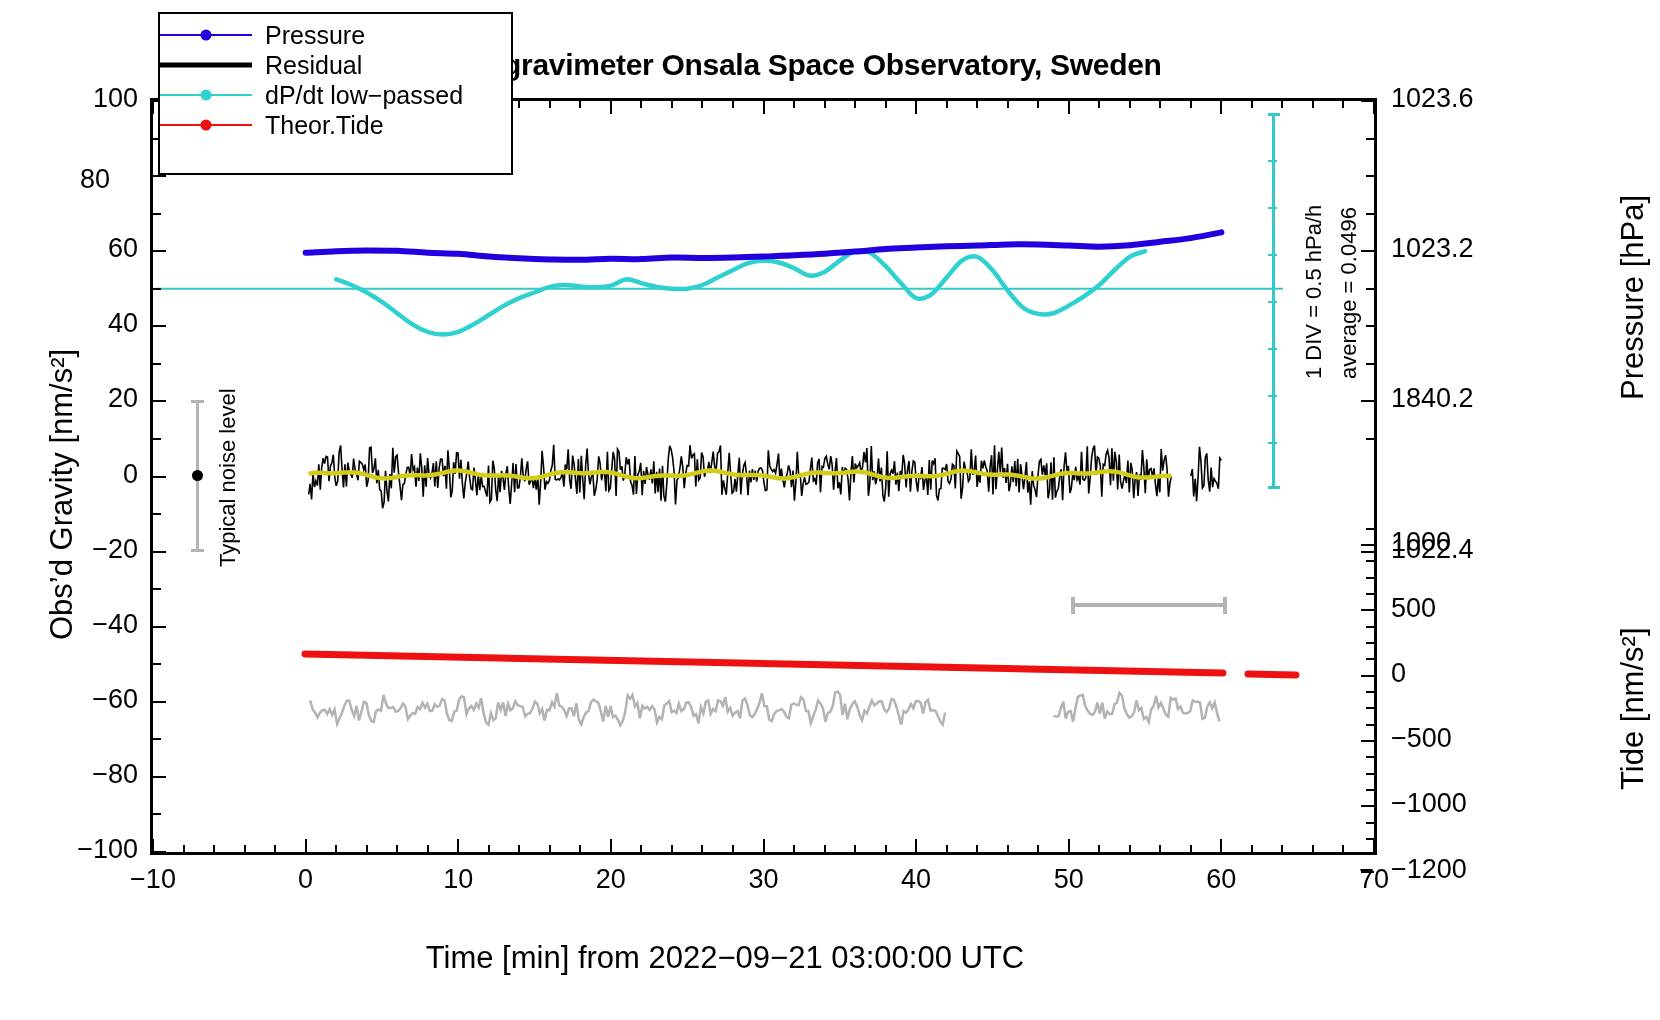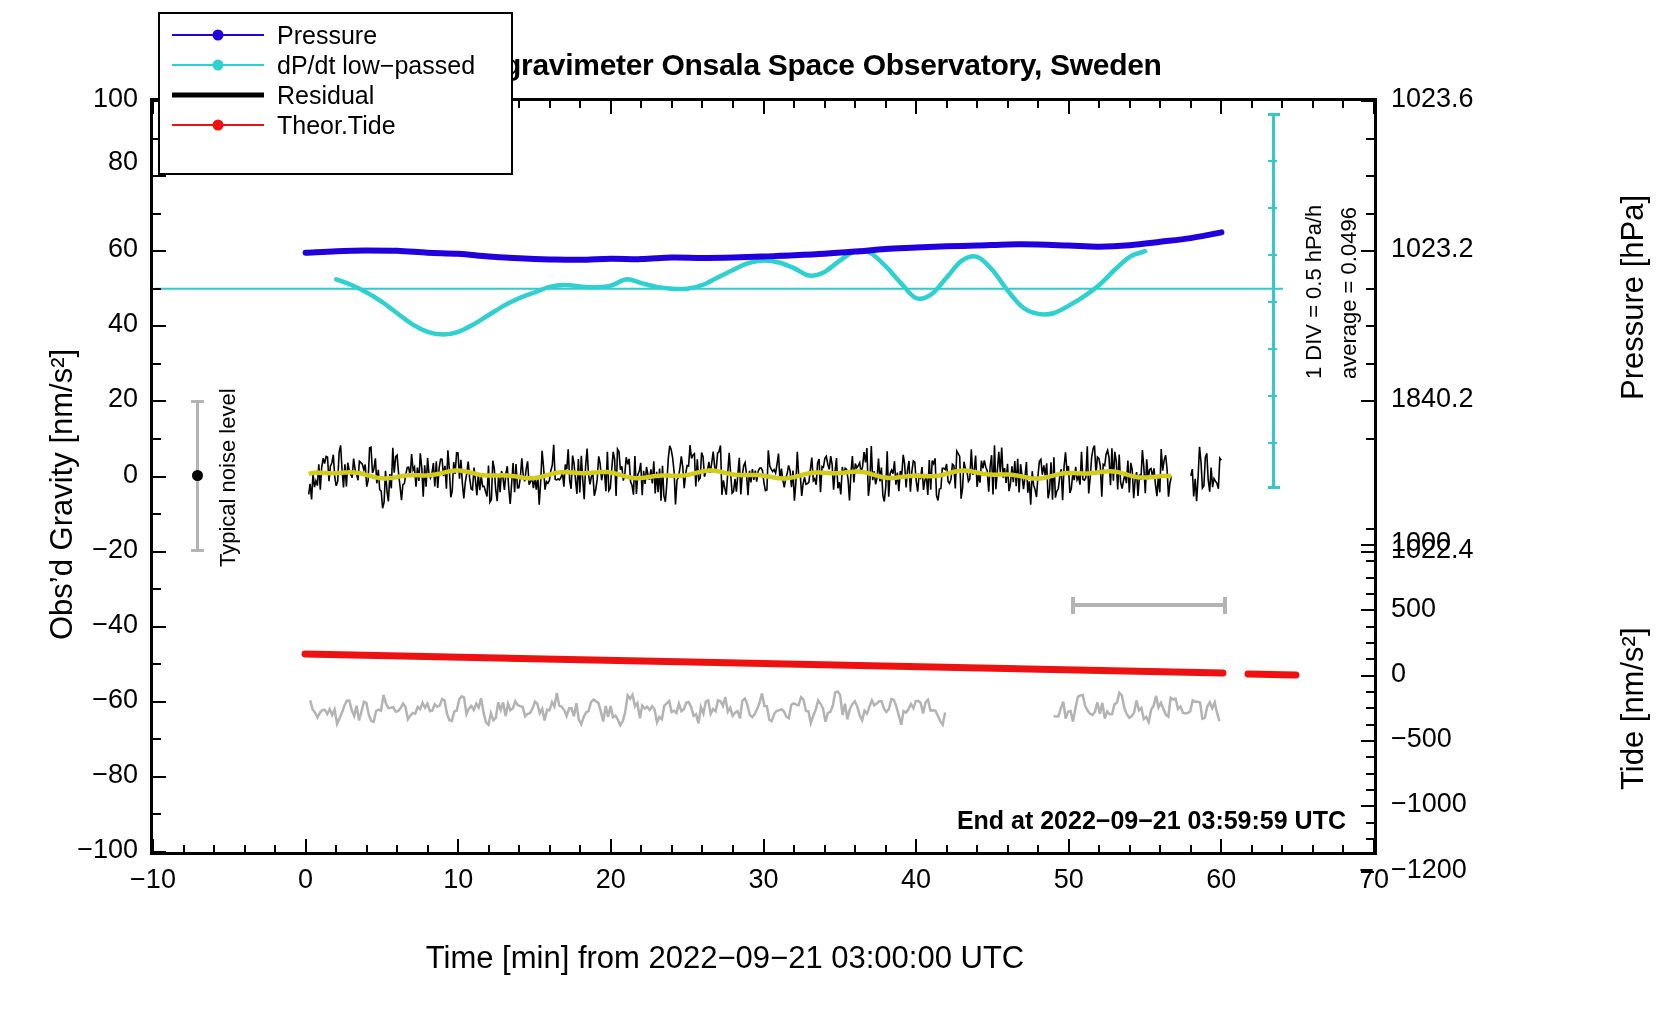--- a/index.html
+++ b/index.html
@@ -38,21 +38,21 @@
 
   
   #legend{
     position:absolute;left:158px;top:12px;
     width:355px;height:163px;
     border:2px solid #000;background:#fff;
     box-sizing:border-box;
     padding:6px 0 0 0;
     z-index:40;
   }
-  .lg-row{height:30px;display:flex;align-items:center;padding-left:12px;}
+  .lg-row{height:30px;display:flex;align-items:center;}
   .lg-key{width:92px;height:20px;position:relative;flex:none;}
   .lg-line{position:absolute;left:0;top:50%;width:92px;transform:translateY(-50%);}
   .lg-dot{position:absolute;left:50%;top:50%;width:11px;height:11px;border-radius:50%;
           transform:translate(-50%,-50%);}
   .lg-txt{font-size:25px;color:#000;margin-left:13px;white-space:nowrap;}
 
   
   .note{position:absolute;font-size:25px;font-weight:bold;color:#000;white-space:nowrap;}
   .vnote{position:absolute;font-size:22px;color:#000;white-space:nowrap;
          transform:rotate(-90deg);transform-origin:0 0;}
@@ -139,28 +139,27 @@
       <div class="m" style="top:94px;"></div>
       <div class="m" style="top:141px;"></div>
       <div class="m" style="top:188px;"></div>
       <div class="m" style="top:235px;"></div>
       <div class="m" style="top:282px;"></div>
       <div class="m" style="top:329px;"></div>
     </div>
     <div class="vnote" style="left:1148px; top:278px;">1 DIV = 0.5 hPa/h</div>
     <div class="vnote" style="left:1183px; top:278px;">average = 0.0496</div>
 
-    <div class="note" style="right:28px; bottom:17px;">End at 2022−09−21 03:59:59 UTC</div>
   </div>
 
   <div id="ticks-layer">
       <div class="tk h" style="left: 153px; top: 100px; width: 13px;"></div>
       <div class="lbl" style="left: 52px; top: 83px; width: 86px; text-align: right;">100</div>
       <div class="tk h" style="left: 153px; top: 175.1px; width: 13px;"></div>
-      <div class="lbl" style="left: 52px; top: 146px; width: 86px; text-align: right;">80</div>
+      <div class="lbl" style="left: 52px; top: 164px; width: 86px; text-align: center;">80</div>
       <div class="tk h" style="left: 153px; top: 250.2px; width: 13px;"></div>
       <div class="lbl" style="left: 52px; top: 233.2px; width: 86px; text-align: right;">60</div>
       <div class="tk h" style="left: 153px; top: 325.3px; width: 13px;"></div>
       <div class="lbl" style="left: 52px; top: 308.3px; width: 86px; text-align: right;">40</div>
       <div class="tk h" style="left: 153px; top: 400.4px; width: 13px;"></div>
       <div class="lbl" style="left: 52px; top: 383.4px; width: 86px; text-align: right;">20</div>
       <div class="tk h" style="left: 153px; top: 475.5px; width: 13px;"></div>
       <div class="lbl" style="left: 52px; top: 458.5px; width: 86px; text-align: right;">0</div>
       <div class="tk h" style="left: 153px; top: 550.6px; width: 13px;"></div>
       <div class="lbl" style="left: 52px; top: 533.6px; width: 86px; text-align: right;">−20</div>
@@ -328,30 +327,30 @@
   <div id="legend">
       <div class="lg-row">
         <div class="lg-key">
           <div class="lg-line" style="border-top: 2px solid rgb(34, 0, 221);"></div>
           <div class="lg-dot" style="background: rgb(34, 0, 221);"></div>
         </div>
         <div class="lg-txt">Pressure</div>
       </div>
       <div class="lg-row">
         <div class="lg-key">
+          <div class="lg-line" style="border-top: 5px solid rgb(0, 0, 0);"></div>
+        </div>
+        <div class="lg-txt">Residual</div>
+      </div>
+      <div class="lg-row">
+        <div class="lg-key">
           <div class="lg-line" style="border-top: 2px solid rgb(47, 208, 208);"></div>
           <div class="lg-dot" style="background: rgb(47, 208, 208);"></div>
         </div>
         <div class="lg-txt">dP/dt low−passed</div>
-      </div>
-      <div class="lg-row">
-        <div class="lg-key">
-          <div class="lg-line" style="border-top: 5px solid rgb(0, 0, 0);"></div>
-        </div>
-        <div class="lg-txt">Residual</div>
       </div>
       <div class="lg-row">
         <div class="lg-key">
           <div class="lg-line" style="border-top: 2px solid rgb(238, 17, 17);"></div>
           <div class="lg-dot" style="background: rgb(238, 17, 17);"></div>
         </div>
         <div class="lg-txt">Theor.Tide</div>
       </div>
     </div>
 

